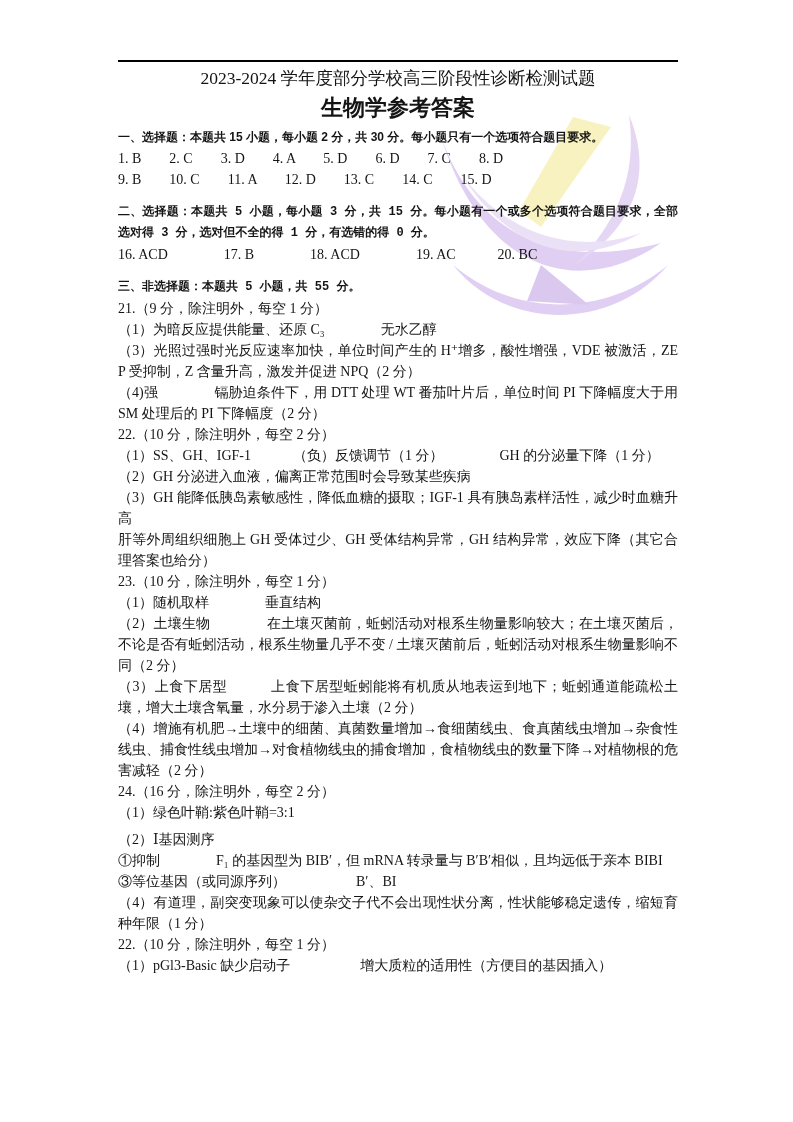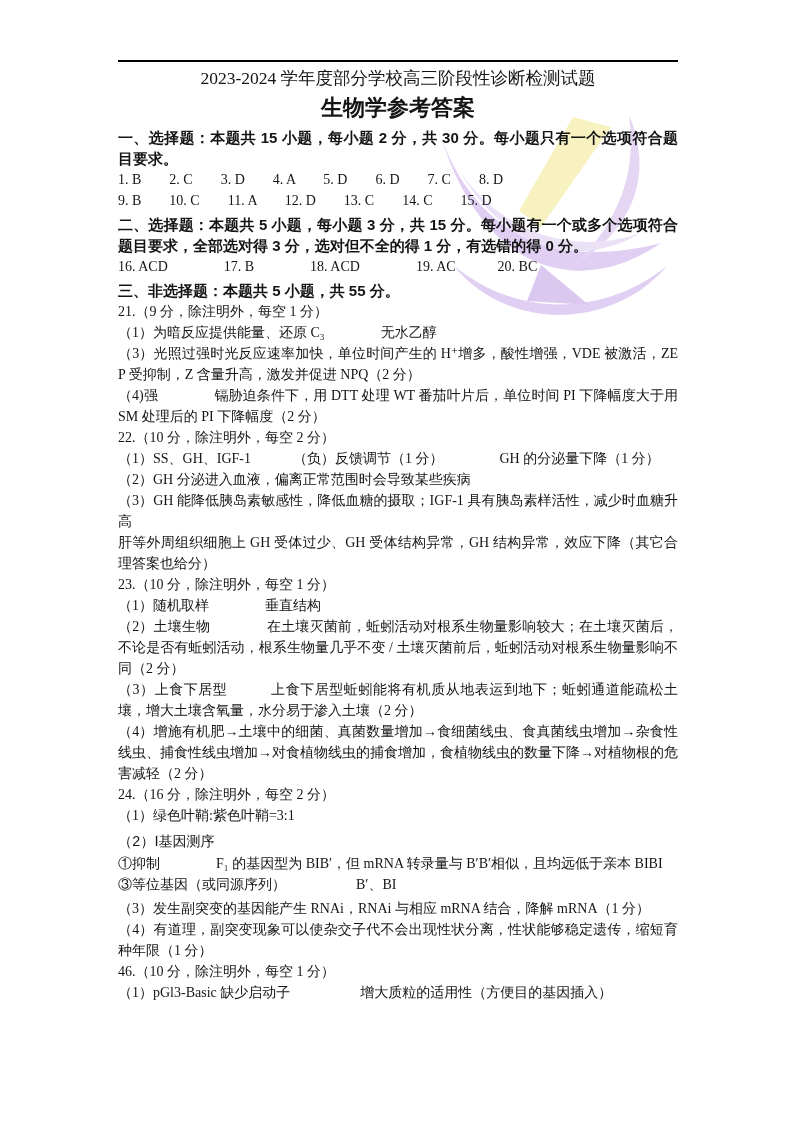--- a/index.html
+++ b/index.html
@@ -48,24 +48,24 @@
     margin: 0;
     font-size: 14px;
     line-height: 21px;
     text-align: justify;
     word-break: break-all;
     white-space: pre-wrap;
   }
   p.bold {
     font-weight: 700;
     font-family: "Liberation Sans", "DejaVu Sans", sans-serif;
-    font-size: 15px;
+    font-size: 12px;
   }
-  p.gap { margin-top: 6px; font-family: Liberation Mono, monospace; }
-  p.smallgap { margin-top: 3px; }
+  p.gap { margin-top: 6px; }
+  p.smallgap { margin-top: 12px; font-family: Liberation Mono, monospace; }
 </style>
 </head>
 <body>
 
 <svg class="watermark" viewBox="0 0 260 215" xmlns="http://www.w3.org/2000/svg">
   <g opacity="0.5">
     <polygon points="150,2 188,12 118,112 96,96" fill="#f0e276" opacity="0.9"></polygon>
     <path d="M18,22 C50,110 120,158 238,128 C160,182 62,162 18,22 Z" fill="#c3a0e6"></path>
     <path d="M206,0 C228,52 218,108 152,150 C206,96 212,44 206,0 Z" fill="#cdaeea"></path>
     <path d="M36,56 C84,122 152,140 218,118 C162,150 92,146 36,56 Z" fill="#d9c4f0"></path>
@@ -103,19 +103,18 @@
   <p class="line">（1）随机取样　　　　垂直结构</p>
   <p class="line">（2）土壤生物　　　　在土壤灭菌前，蚯蚓活动对根系生物量影响较大；在土壤灭菌后，不论是否有蚯蚓活动，根系生物量几乎不变 / 土壤灭菌前后，蚯蚓活动对根系生物量影响不同（2 分）</p>
   <p class="line">（3）上食下居型　　　上食下居型蚯蚓能将有机质从地表运到地下；蚯蚓通道能疏松土壤，增大土壤含氧量，水分易于渗入土壤（2 分）</p>
   <p class="line">（4）增施有机肥→土壤中的细菌、真菌数量增加→食细菌线虫、食真菌线虫增加→杂食性线虫、捕食性线虫增加→对食植物线虫的捕食增加，食植物线虫的数量下降→对植物根的危害减轻（2 分）</p>
 
   <p class="line">24.（16 分，除注明外，每空 2 分）</p>
   <p class="line">（1）绿色叶鞘:紫色叶鞘=3:1</p>
   <p class="line gap">（2）Ⅰ基因测序</p>
   <p class="line">①抑制　　　　F₁ 的基因型为 BIB′，但 mRNA 转录量与 B′B′相似，且均远低于亲本 BIBI</p>
   <p class="line">③等位基因（或同源序列）　　　　　B′、BI</p>
-  <p class="line smallgap">（3）发生副突变的基因能产生 RNAi，RNAi 与相应 mRNA 结合，降解 mRNA（1 分）</p>
   <p class="line">（4）有道理，副突变现象可以使杂交子代不会出现性状分离，性状能够稳定遗传，缩短育种年限（1 分）</p>
 
-  <p class="line">46.（10 分，除注明外，每空 1 分）</p>
+  <p class="line">22.（10 分，除注明外，每空 1 分）</p>
   <p class="line">（1）pGl3-Basic 缺少启动子　　　　　增大质粒的适用性（方便目的基因插入）</p>
 
 </div>
 
 </body></html>

